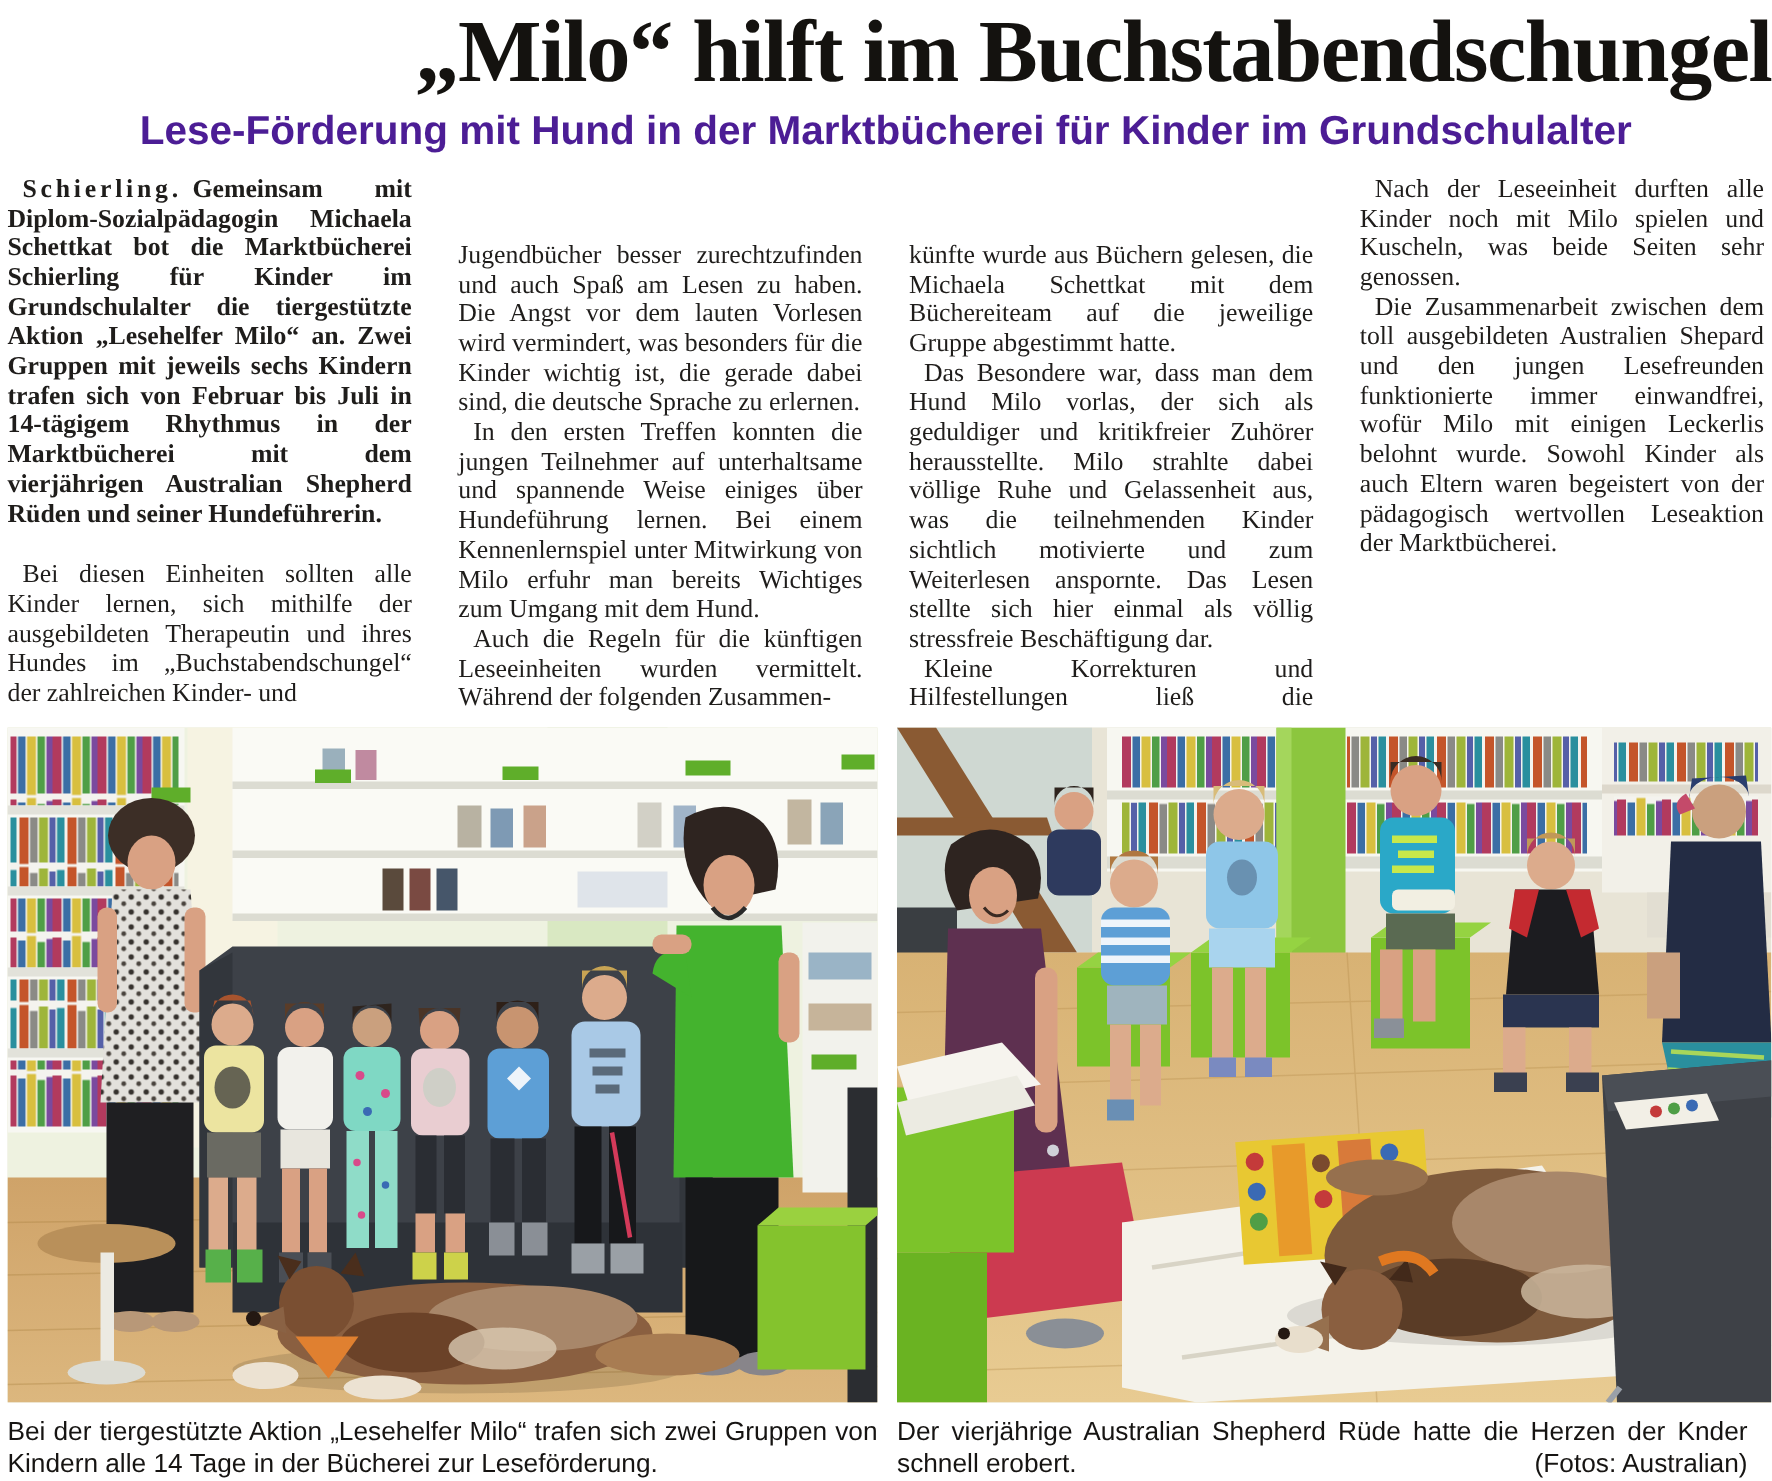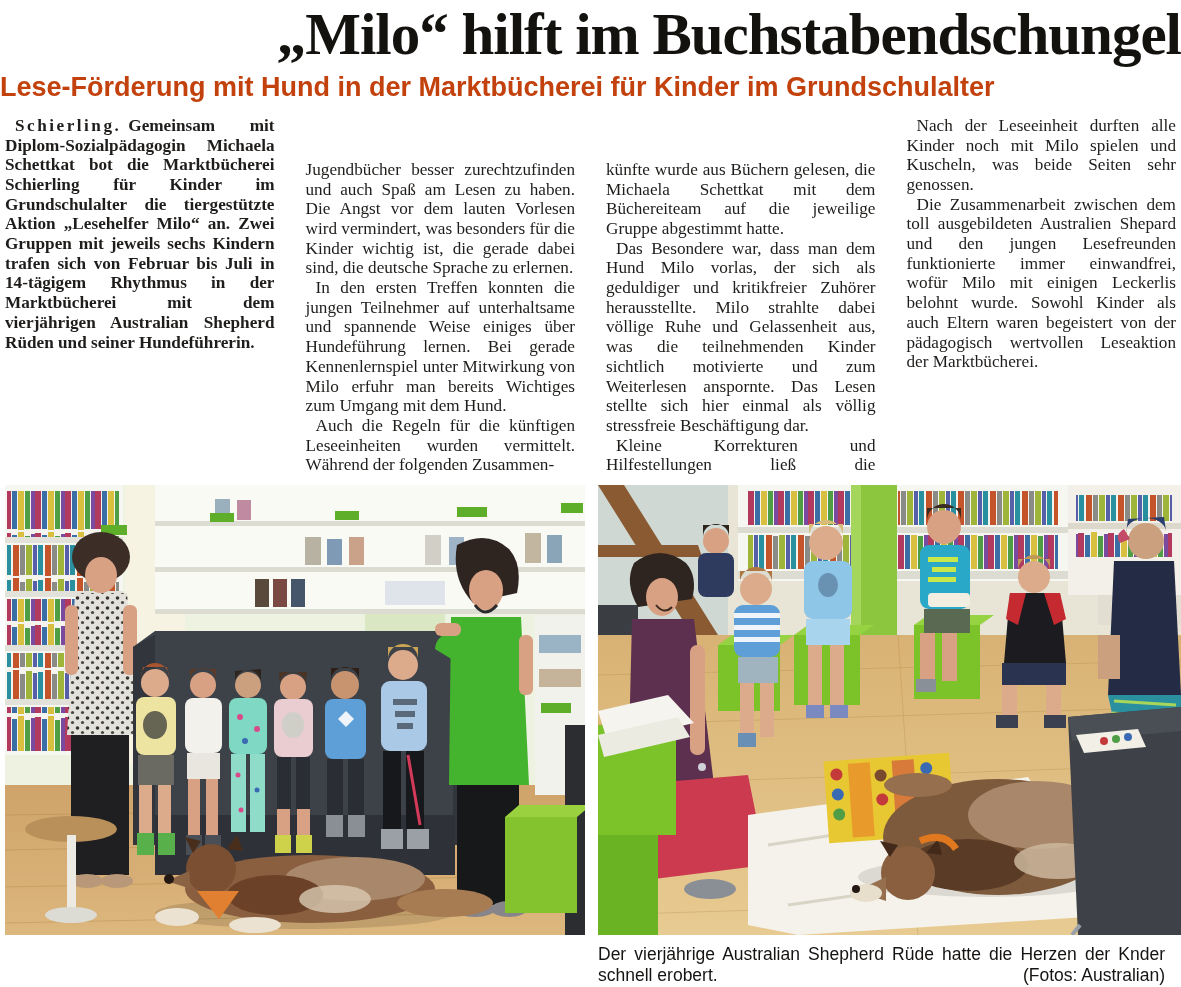--- a/index.html
+++ b/index.html
@@ -5,21 +5,21 @@
   html,body{margin:0;padding:0;background:#ffffff;}
   body{width:1181px;height:987px;overflow:hidden;font-family:"Liberation Serif",serif;color:#1f1d1b;}
   .page{width:1181px;height:987px;position:relative;background:#fff;}
 
   .headline{
     font-family:"Liberation Serif",serif;font-weight:700;font-size:59px;line-height:1.02;
     letter-spacing:-1px;text-align:right;margin:4px 0 0 0;color:#14120f;
   }
   .subheadline{
     font-family:"Liberation Sans",sans-serif;font-weight:700;font-size:27px;line-height:1.1;
-    margin:9px 0 0 0;color:#c2410c;
+    text-align:center;margin:9px 0 0 0;color:#4c1d95;
   }
 
   .columns{
     display:flex;gap:31px;padding:0 5px;margin-top:13px;height:358px;overflow:hidden;
   }
   .col{flex:1 1 0;text-align:justify;font-size:17.2px;line-height:19.7px;hyphens:auto;}
   .col p{margin:0;}
   .frag.indent{text-indent:10px;}
   .frag.cont{text-indent:0;margin-top:44px;}
   .lead{font-weight:700;}
@@ -39,24 +39,25 @@
 <body>
 
 <div class="page">
 
   <h1 class="headline">„Milo“ hilft im Buchstabendschungel</h1>
   <h2 class="subheadline">Lese-Förderung mit Hund in der Marktbücherei für Kinder im Grundschulalter</h2>
 
   <div class="columns">
     <div class="col">
       <p class="frag lead indent"><span class="dateline">Schierling.</span><span>Gemeinsam mit Diplom-Sozialpädagogin Michaela Schettkat bot die Marktbücherei Schierling für Kinder im Grundschulalter die tiergestützte Aktion „Lesehelfer Milo“ an. Zwei Gruppen mit jeweils sechs Kindern trafen sich von Februar bis Juli in 14-tägigem Rhythmus in der Marktbücherei mit dem vierjährigen Australian Shepherd Rüden und seiner Hundeführerin.</span></p>
+      <p class="frag indent gap-before">Bei diesen Einheiten sollten alle Kinder lernen, sich mithilfe der ausgebildeten Therapeutin und ihres Hundes im „Buchstabendschungel“ der zahlreichen Kinder- und</p>
     </div>
     <div class="col">
       <p class="frag cont">Jugendbücher besser zurechtzufinden und auch Spaß am Lesen zu haben. Die Angst vor dem lauten Vorlesen wird vermindert, was besonders für die Kinder wichtig ist, die gerade dabei sind, die deutsche Sprache zu erlernen.</p>
-      <p class="frag indent">In den ersten Treffen konnten die jungen Teilnehmer auf unterhaltsame und spannende Weise einiges über Hundeführung lernen. Bei gerade Kennenlernspiel unter Mitwirkung von Milo erfuhr man bereits Wichtiges zum Umgang mit dem Hund.</p>
+      <p class="frag indent">In den ersten Treffen konnten die jungen Teilnehmer auf unterhaltsame und spannende Weise einiges über Hundeführung lernen. Bei einem Kennenlernspiel unter Mitwirkung von Milo erfuhr man bereits Wichtiges zum Umgang mit dem Hund.</p>
       <p class="frag indent">Auch die Regeln für die künftigen Leseeinheiten wurden vermittelt. Während der folgenden Zusammen-</p>
     </div>
     <div class="col">
       <p class="frag cont">künfte wurde aus Büchern gelesen, die Michaela Schettkat mit dem Büchereiteam auf die jeweilige Gruppe abgestimmt hatte.</p>
       <p class="frag indent">Das Besondere war, dass man dem Hund Milo vorlas, der sich als geduldiger und kritikfreier Zuhörer herausstellte. Milo strahlte dabei völlige Ruhe und Gelassenheit aus, was die teilnehmenden Kinder sichtlich motivierte und zum Weiterlesen anspornte. Das Lesen stellte sich hier einmal als völlig stressfreie Beschäftigung dar.</p>
       <p class="frag indent">Kleine Korrekturen und Hilfestellungen ließ die Sozialpädagogin diskret und über den Hund vermittelt einfließen. Neben dem klassi-</p>
     </div>
     <div class="col">
       <p class="frag indent">Nach der Leseeinheit durften alle Kinder noch mit Milo spielen und Kuscheln, was beide Seiten sehr genossen.</p>
       <p class="frag indent">Die Zusammenarbeit zwischen dem toll ausgebildeten Australien Shepard und den jungen Lesefreunden funktionierte immer einwandfrei, wofür Milo mit einigen Leckerlis belohnt wurde. Sowohl Kinder als auch Eltern waren begeistert von der pädagogisch wertvollen Leseaktion der Marktbücherei.</p>
@@ -296,20 +297,21 @@
           <circle cx="206" cy="384" r="25" fill="#7a4f32"></circle>
           <path d="M188 368 l-8 -16 16 4 Z" fill="#4a2e1c"></path>
           <path d="M222 364 l10 -14 6 16 Z" fill="#4a2e1c"></path>
           <path d="M184 386 l-22 10 24 8 Z" fill="#8a6244"></path>
           <circle cx="164" cy="394" r="5" fill="#241812"></circle>
           <path d="M192 406 L234 406 L214 434 Z" fill="#e08030"></path>
           <ellipse cx="172" cy="432" rx="22" ry="9" fill="#ece2d2"></ellipse>
           <ellipse cx="250" cy="440" rx="26" ry="8" fill="#ece2d2"></ellipse>
         </g>
       </svg>
+      <figcaption>Bei der tiergestützte Aktion „Lesehelfer Milo“ trafen sich zwei Gruppen von Kindern alle 14 Tage in der Bücherei zur Leseförderung.</figcaption>
     </figure>
 
     <figure style="width:567px;">
       <svg width="583" height="450" viewBox="0 0 583 450">
         <defs>
           <linearGradient id="woodR" x1="0" y1="0" x2="0" y2="1">
             <stop offset="0" stop-color="#d8b274"></stop>
               <stop offset="1" stop-color="#e8cb92"></stop>
           </linearGradient>
         </defs>

